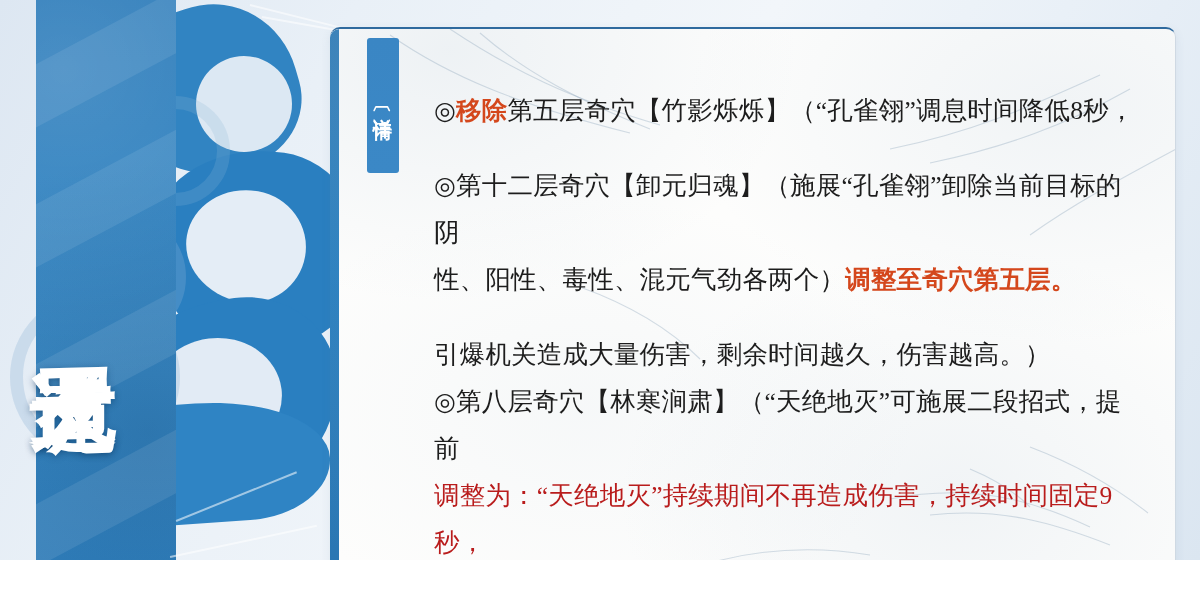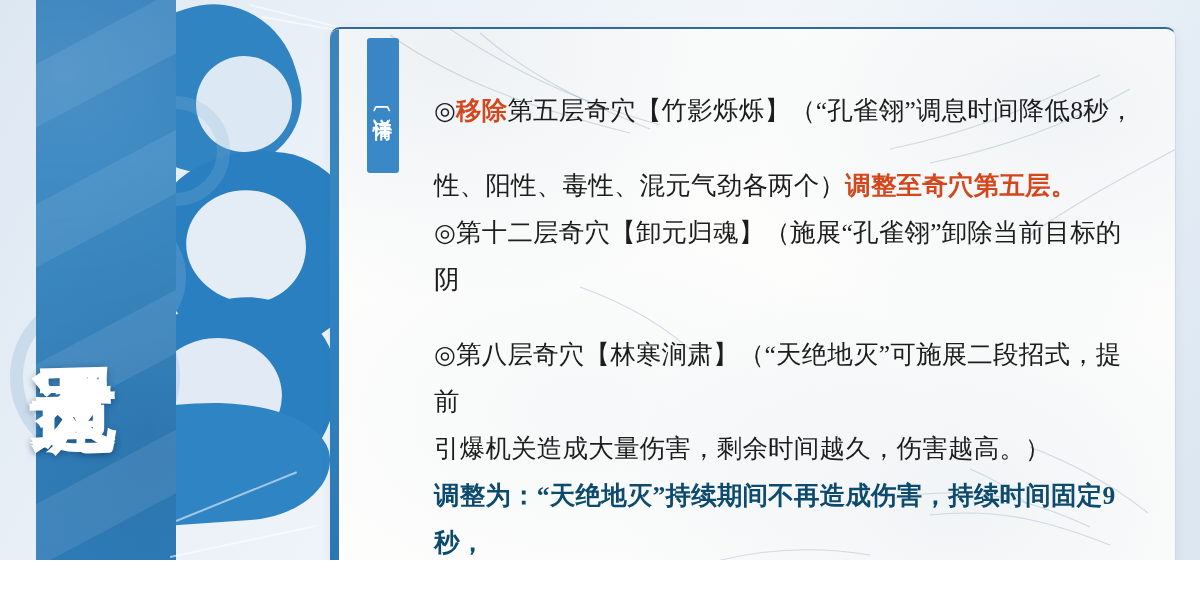--- a/index.html
+++ b/index.html
@@ -173,21 +173,21 @@
     font-size: 25.5px;
     line-height: 47px;
     color: #1d1d1d;
     letter-spacing: .2px;
   }
   .para { margin-bottom: 28px; }
   .para:last-child { margin-bottom: 0; }
   .para p { text-indent: 0; }
   .hl { color: #d4471c; font-weight: 700; }
   .bullet { font-size: 25px; }
-  .adj { color: #0c4a6e; font-weight: 700; }
+  .adj { color: #b91c1c; font-weight: 400; }
 </style>
 </head>
 <body>
 
 <div id="stage">
 
   <div>
     <div class="deco cloud-a"></div>
     <div class="deco cloud-a2"></div>
     <div class="deco cloud-b"></div>
@@ -237,26 +237,26 @@
       <span class="tab-label">〔详情〕</span>
     </div>
 
     <div class="content">
 
       <div class="para">
         <p><span class="bullet">◎</span><span class="hl">移除</span><span>第五层奇穴【竹影烁烁】（“孔雀翎”调息时间降低8秒，</span></p>
       </div>
 
       <div class="para">
+        <p><span class="bullet">◎</span><span>第十二层奇穴【卸元归魂】（施展“孔雀翎”卸除当前目标的阴</span></p>
         <p><span>性、阳性、毒性、混元气劲各两个）</span><span class="hl">调整至奇穴第五层。</span></p>
-        <p><span class="bullet">◎</span><span>第十二层奇穴【卸元归魂】（施展“孔雀翎”卸除当前目标的阴</span></p>
       </div>
 
       <div class="para">
+        <p>引爆机关造成大量伤害，剩余时间越久，伤害越高。）</p>
         <p><span class="bullet">◎</span><span>第八层奇穴【林寒涧肃】（“天绝地灭”可施展二段招式，提前</span></p>
-        <p>引爆机关造成大量伤害，剩余时间越久，伤害越高。）</p>
         <p><span class="adj">调整为：</span><span class="adj">“天绝地灭”持续期间不再造成伤害，持续时间固定9秒，</span></p>
 
       </div>
 
     </div>
   </div>
 </div>
 
 </body></html>

